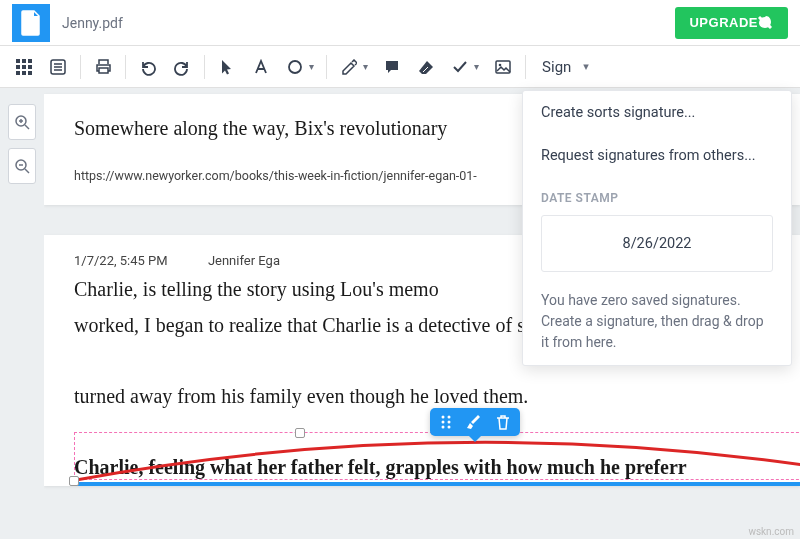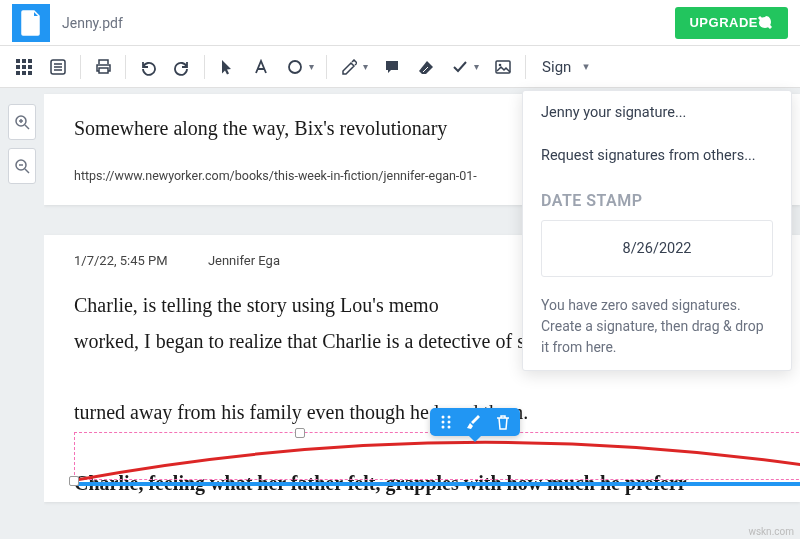--- a/index.html
+++ b/index.html
@@ -15,33 +15,33 @@
 .tool-caret { font-size: 10px; color: #6b7280; margin-left: -2px; margin-right: 6px; }
 .sign-btn { display: flex; align-items: center; gap: 14px; padding: 0 10px; font-size: 15px; color: #374151; cursor: pointer; }
 .main { position: relative; display: flex; height: calc(539px - 88px); }
 .zoom-col { width: 44px; padding-top: 16px; display: flex; flex-direction: column; align-items: center; gap: 8px; }
 .zoom-btn { width: 28px; height: 36px; border: 1px solid #d1d5db; background: #fff; border-radius: 3px; display: flex; align-items: center; justify-content: center; cursor: pointer; color: #6b7280; }
 .page-area { flex: 1; padding: 6px 0 0 0; overflow: hidden; }
 .page { background: #fff; margin: 0 0 30px 0; padding: 18px 0 22px 30px; box-shadow: 0 1px 3px rgba(0,0,0,0.08); }
 .page1-text { font-family: Georgia, "Times New Roman", serif; font-size: 20px; color: #1a1a1a; line-height: 1.6; margin-bottom: 24px; }
 .page1-url { font-size: 12.5px; color: #444; }
 .page2 { padding: 18px 0 0 30px; background: #fff; box-shadow: 0 1px 3px rgba(0,0,0,0.08); }
-.meta-row { display: flex; justify-content: space-between; font-size: 13px; color: #444; margin-bottom: 20px; padding-right: 520px; }
+.meta-row { display: flex; justify-content: space-between; font-size: 13px; color: #444; margin-bottom: 4px; padding-right: 520px; }
 .body-text { font-family: Georgia, "Times New Roman", serif; font-size: 20px; color: #1a1a1a; line-height: 1.78; }
 .bold-line { font-weight: 700; position: relative; display: inline-block; }
 .sel-box { position: absolute; border: 1px dashed #f472b6; left: 74px; top: 432px; width: 760px; height: 48px; pointer-events: none; }
 .curve { position: absolute; left: 76px; top: 430px; width: 760px; height: 60px; pointer-events: none; }
 .blue-line { position: absolute; left: 76px; top: 482px; width: 760px; height: 4px; background: #2196f3; }
 .handle { position: absolute; width: 10px; height: 10px; border: 1px solid #999; background: #fff; border-radius: 2px; }
 .float-toolbar { position: absolute; left: 430px; top: 408px; background: #2196f3; border-radius: 5px; padding: 6px 10px; display: flex; gap: 14px; align-items: center; box-shadow: 0 2px 6px rgba(0,0,0,0.2); }
 .float-toolbar::after { content: ""; position: absolute; bottom: -6px; left: 50%; transform: translateX(-50%); border-left: 6px solid transparent; border-right: 6px solid transparent; border-top: 6px solid #2196f3; }
 .float-tool { color: #fff; cursor: pointer; display: flex; }
 .sign-menu { position: absolute; left: 522px; top: 90px; width: 270px; background: #fff; border: 1px solid #e5e7eb; border-radius: 3px; box-shadow: 0 4px 16px rgba(0,0,0,0.12); z-index: 20; }
 .menu-item { padding: 13px 18px; font-size: 14.5px; color: #374151; cursor: pointer; }
-.menu-label { padding: 14px 18px 6px; font-size: 16px; letter-spacing: 0.5px; color: #9ca3af; font-weight: 600; }
+.menu-label { padding: 14px 18px 6px; font-size: 12px; letter-spacing: 0.5px; color: #9ca3af; font-weight: 600; }
 .date-box { margin: 4px 18px 14px; border: 1px solid #e5e7eb; border-radius: 3px; padding: 19px; text-align: center; font-size: 14.5px; color: #374151; }
 .info-text { padding: 4px 18px 12px; font-size: 14px; color: #6b7280; line-height: 1.5; }
 .watermark { position: absolute; right: 6px; bottom: 2px; font-size: 10px; color: #bbb; }
 </style>
 </head>
 <body>
 
 <div class="header">
   <div class="logo">
     <svg width="22" height="26" viewBox="0 0 22 26">
@@ -223,20 +223,20 @@
       </svg>
     </span>
   <span class="float-tool">
       <svg width="14" height="16" viewBox="0 0 14 16">
         <path d="M1 4h12M5 4V2h4v2M3 4l1 11h6l1-11" fill="none" stroke="#fff" stroke-width="1.5"></path>
       </svg>
     </span>
 </div>
 
 <div class="sign-menu">
-  <div class="menu-item">Jenny your signature...</div>
+  <div class="menu-item">Create sorts signature...</div>
   <div class="menu-item">Request signatures from others...</div>
   <div class="menu-label">DATE STAMP</div>
   <div class="date-box">8/26/2022</div>
   <div class="info-text">You have zero saved signatures. Create a signature, then drag &amp; drop it from here.</div>
 </div>
 
 <div class="watermark">wskn.com</div>
 
 </body></html>

